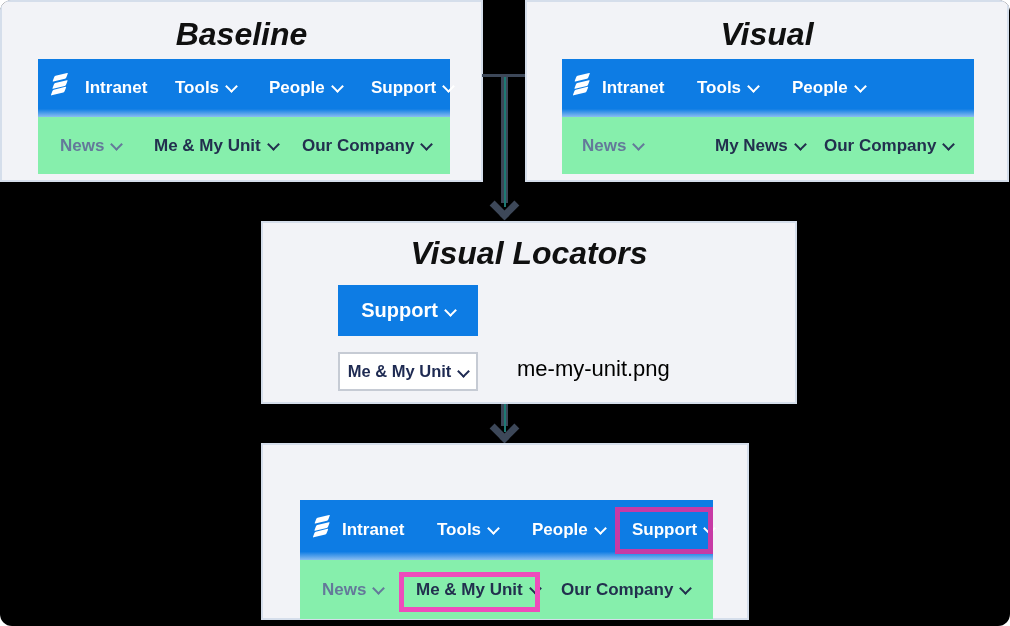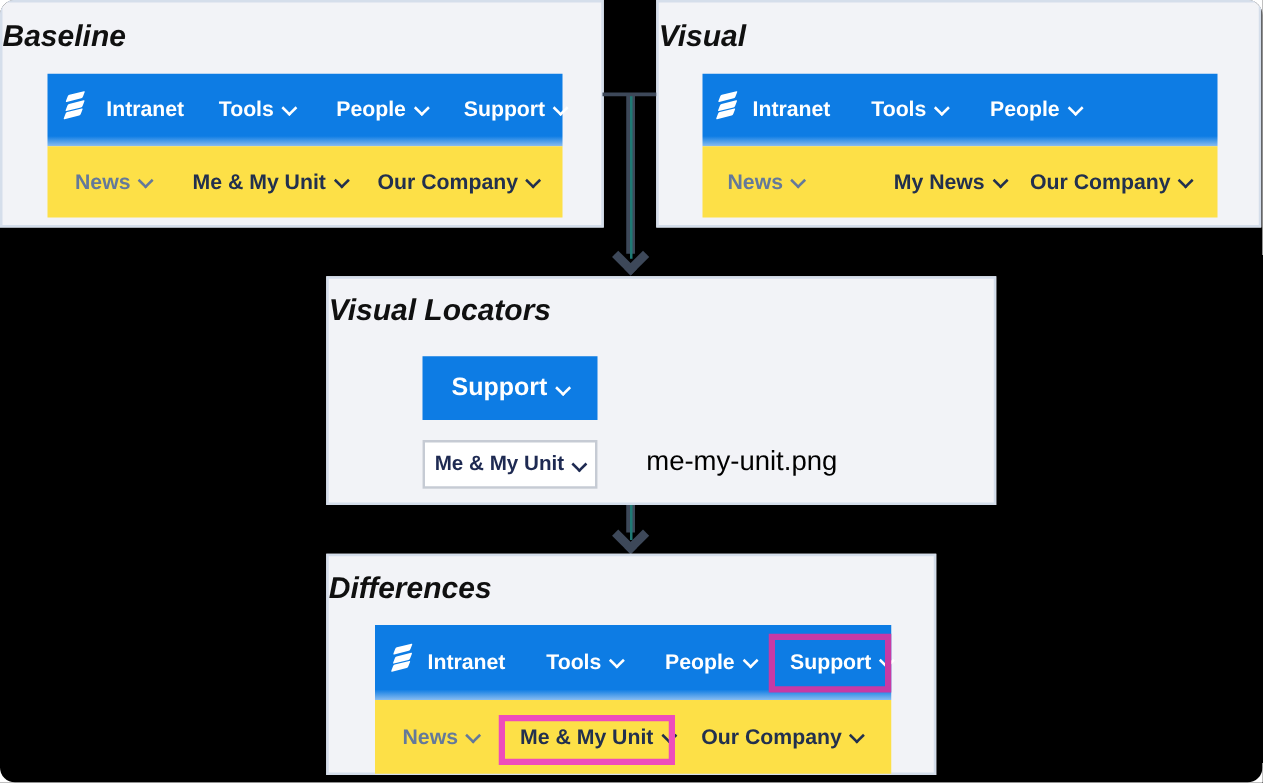--- a/index.html
+++ b/index.html
@@ -6,35 +6,35 @@
   .canvas{
     position:relative;width:1010px;height:626px;background:#000;
     border-radius:12px;overflow:hidden;
     font-family:"Liberation Sans",sans-serif;
   }
   .panel{
     position:absolute;background:#f2f3f7;
     border:2px solid #d5deeb;box-sizing:border-box;
   }
   .panel-title{
-    position:absolute;left:0;width:100%;text-align:left;
-    font-style:italic;font-weight:600;font-size:24px;color:#101010;
+    position:absolute;left:0;width:100%;text-align:center;
+    font-style:italic;font-weight:600;font-size:32px;color:#101010;
   }
   
   .bluenav{
     position:absolute;
     background:linear-gradient(180deg,#0d7ce4 0%,#0d7ce4 86%,#8abdf0 100%);
     text-align:center;
   }
   .bluenav .item{
     position:absolute;top:50%;transform:translateY(-50%);
     color:#ffffff;font-size:17px;font-weight:700;white-space:nowrap;cursor:default;
   }
   
-  .subnav{position:absolute;background:#fde047;}
+  .subnav{position:absolute;background:#86efac;}
   .subnav .item{
     position:absolute;top:50%;transform:translateY(-50%);
     color:#22304e;font-size:17px;font-weight:700;white-space:nowrap;cursor:default;
   }
   .subnav .item.muted{color:#64799a;}
   
   .chev{
     display:inline-block;width:7px;height:7px;
     border-right:2px solid currentColor;border-bottom:2px solid currentColor;
     transform:rotate(45deg);margin-left:8px;vertical-align:2px;
@@ -134,21 +134,20 @@
         <i class="chev"></i>
     </div>
     <div class="vl-label" style="top:133px;">me-my-unit.png</div>
   </div>
 
   <div class="shaft" style="left:501px;top:404px;height:22px;"></div>
   <div class="shaft-teal" style="left:504px;top:404px;height:28px;"></div>
   <div class="ahead" style="left:494px;top:418px;"></div>
 
   <div class="panel" style="left:261px;top:443px;width:488px;height:177px;">
-    <div class="panel-title" style="top:12px;">Differences</div>
     <div class="bluenav" style="left:37px;top:55px;width:413px;height:60px;">
       <span class="elogo" style="left:12px;top:17px;">
           <i></i>
           <i></i>
           <i></i>
         </span>
       <span class="item" style="left:42px;"><span>Intranet</span></span>
       <span class="item" style="left:137px;"><span>Tools</span><i class="chev"></i></span>
       <span class="item" style="left:232px;"><span>People</span><i class="chev"></i></span>
       <span class="item" style="left:332px;"><span>Support</span><i class="chev"></i></span>

